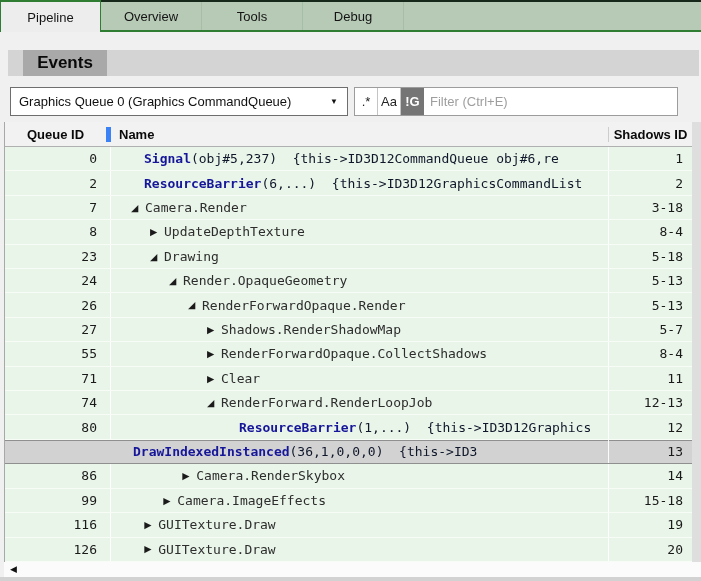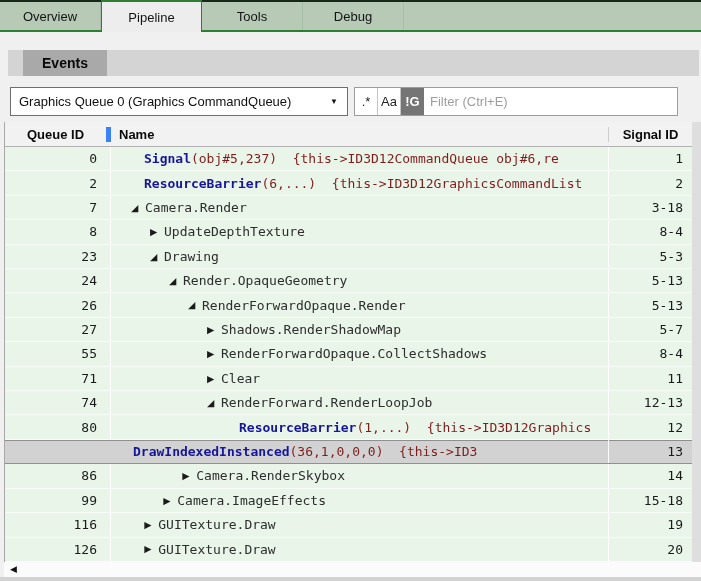--- a/index.html
+++ b/index.html
@@ -28,21 +28,21 @@
     border:1px solid #2e7d32;border-top-width:2px;border-bottom:none;
   }
   
   .events-strip{
     position:absolute;top:50px;left:8px;right:2px;height:26px;
     background:#d4d4d4;display:flex;align-items:stretch;
   }
   .events-tab{
     margin-left:15px;width:84px;background:#a9a9a9;
     display:flex;align-items:center;justify-content:center;
-    font-weight:bold;font-size:14px;color:#0a0a0a;
+    font-weight:bold;font-size:17px;color:#0a0a0a;
   }
   
   .toolbar{position:absolute;top:87px;left:10px;right:23px;height:29px;display:flex;}
   .combo{
     width:338px;box-sizing:border-box;background:#fff;border:1px solid #6e6e6e;
     display:flex;align-items:center;padding:0 9px 0 8px;font-size:13px;color:#111;
   }
   .combo-label{flex:1;white-space:nowrap;overflow:hidden;}
   .combo-arrow{font-size:8px;color:#111;margin-left:6px;}
   .filter-group{
@@ -96,38 +96,38 @@
   .c-gid{
     width:84px;flex:none;box-sizing:border-box;padding-right:9px;
     border-left:1px solid rgba(255,255,255,.9);
     display:flex;align-items:center;justify-content:flex-end;color:#1a1a1a;
   }
   .arrow{
     display:inline-block;width:14px;flex:none;
     font-family:"DejaVu Sans",sans-serif;font-size:9.5px;color:#1a1a1a;line-height:1;
   }
   .fn{font-weight:bold;color:#16169a;}
-  .pr{color:#7f1d1d;}
+  .pr{color:#0f172a;}
   .mname{color:#2d2d2d;}
   
   .hscroll{
     position:absolute;top:562px;left:4px;width:697px;height:15px;
     background:#fbfbfb;display:flex;align-items:center;
   }
   .scroll-left-arrow{
     font-family:"DejaVu Sans",sans-serif;font-size:9px;color:#111;margin-left:6px;line-height:1;
   }
   .bottom-strip{position:absolute;top:577px;left:0;width:701px;height:4px;background:#d2d2d2;}
 </style>
 </head>
 <body>
 
 <div class="tabbar">
+    <div class="tab selected">Pipeline</div>
     <div class="tab">Overview</div>
-    <div class="tab selected">Pipeline</div>
     <div class="tab">Tools</div>
     <div class="tab">Debug</div>
   </div>
 
 <div class="events-strip">
   <div class="events-tab">Events</div>
 </div>
 
 <div class="toolbar">
   <div class="combo">
@@ -140,21 +140,21 @@
     <div class="fseg exclude">!G</div>
     <input class="filter-input" placeholder="Filter (Ctrl+E)" style="">
   </div>
 </div>
 
 <div class="table-area">
   <div class="grid">
     <div class="ghead">
       <div class="h-qid">Queue ID</div>
       <div class="h-name">Name</div>
-      <div class="h-gid">Signal ID</div>
+      <div class="h-gid">Shadows ID</div>
     </div>
     <div class="tbody">
         <div class="trow">
           <div class="c-qid">0</div>
           <div class="c-name" style="padding-left: 33px;"><span class="fn">Signal</span><span class="pr">(obj#5,237)  {this-&gt;ID3D12CommandQueue obj#6,re</span></div>
           <div class="c-gid">1</div>
         </div>
         <div class="trow">
           <div class="c-qid">2</div>
           <div class="c-name" style="padding-left: 33px;"><span class="fn">ResourceBarrier</span><span class="pr">(6,...)  {this-&gt;ID3D12GraphicsCommandList</span></div>
@@ -166,21 +166,21 @@
           <div class="c-gid">3-18</div>
         </div>
         <div class="trow">
           <div class="c-qid">8</div>
           <div class="c-name" style="padding-left: 39px;"><span class="arrow">▶</span><span class="mname">UpdateDepthTexture</span></div>
           <div class="c-gid">8-4</div>
         </div>
         <div class="trow">
           <div class="c-qid">23</div>
           <div class="c-name" style="padding-left: 39px;"><span class="arrow">◢</span><span class="mname">Drawing</span></div>
-          <div class="c-gid">5-3</div>
+          <div class="c-gid">5-18</div>
         </div>
         <div class="trow">
           <div class="c-qid">24</div>
           <div class="c-name" style="padding-left: 58px;"><span class="arrow">◢</span><span class="mname">Render.OpaqueGeometry</span></div>
           <div class="c-gid">5-13</div>
         </div>
         <div class="trow">
           <div class="c-qid">26</div>
           <div class="c-name" style="padding-left: 77px;"><span class="arrow">◢</span><span class="mname">RenderForwardOpaque.Render</span></div>
           <div class="c-gid">5-13</div>

